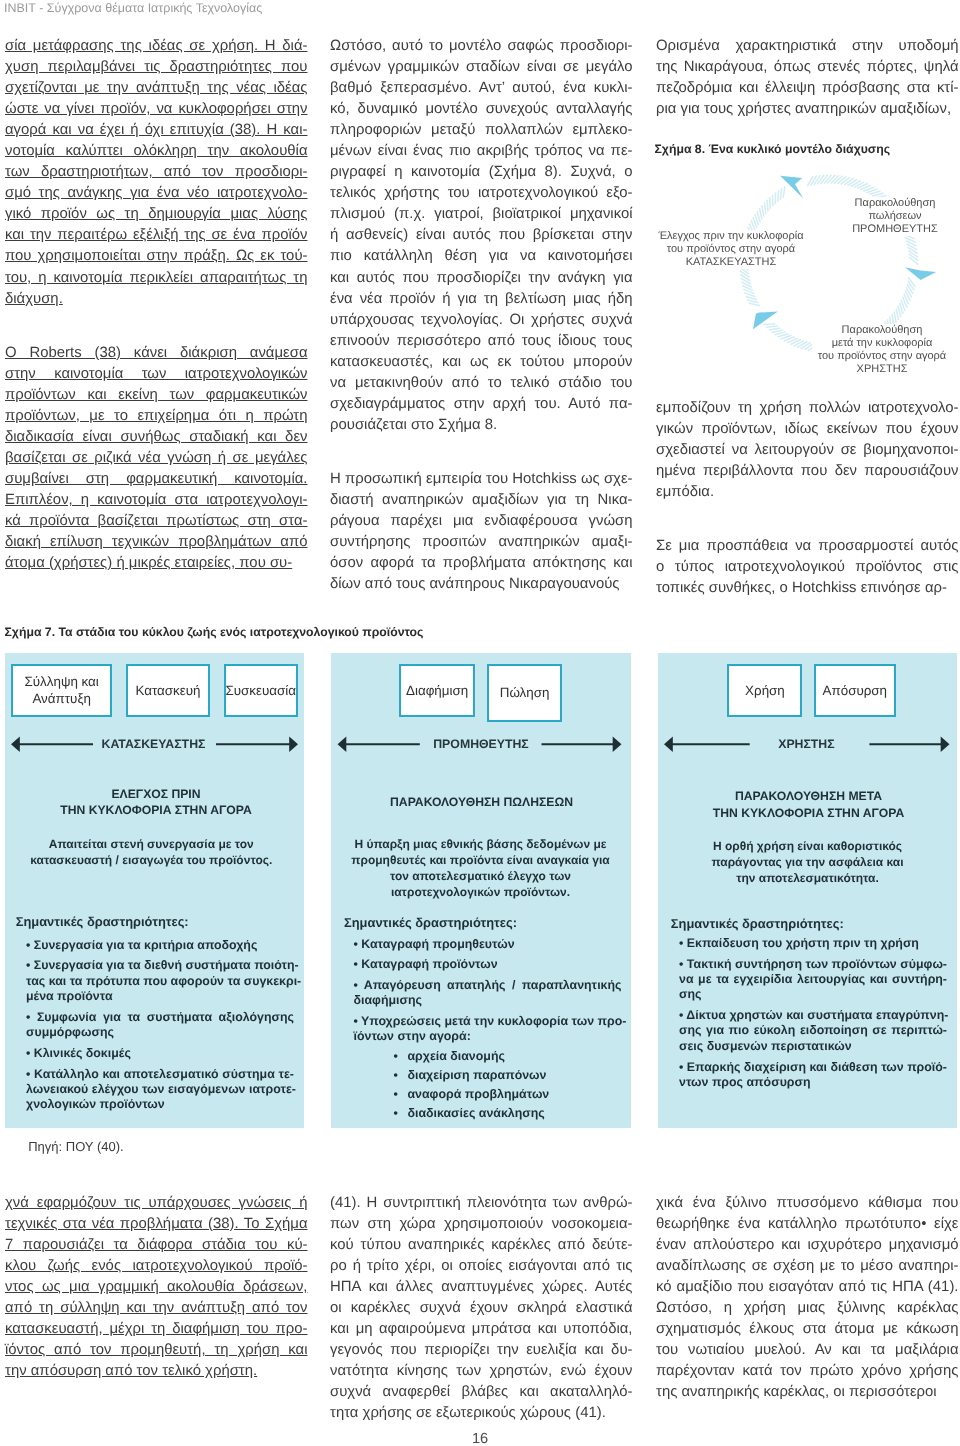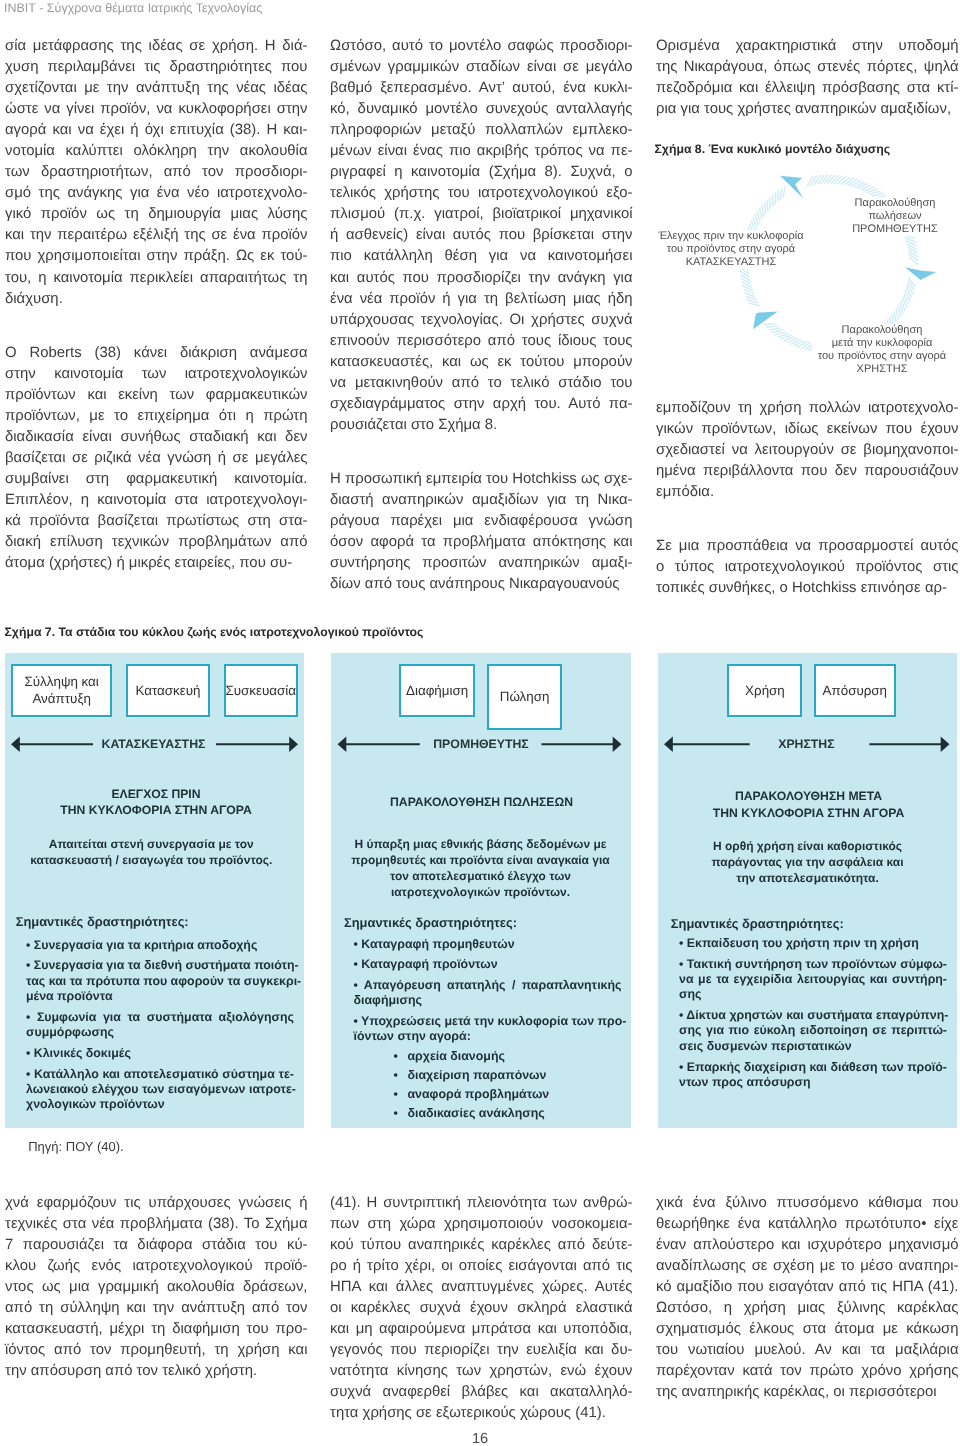--- a/index.html
+++ b/index.html
@@ -5,21 +5,21 @@
   html,body{margin:0;padding:0;background:#fff;}
   body{width:960px;height:1446px;font-family:"Liberation Sans",sans-serif;
         -webkit-font-smoothing:antialiased;text-rendering:geometricPrecision;}
   .page{position:relative;width:960px;height:1446px;overflow:hidden;background:#fff;
         filter:opacity(1);padding-left:19px;}
   .hdr{position:absolute;left:4px;top:1px;font-size:12.5px;color:#9b9b9b;}
   .col{position:absolute;width:302.5px;font-size:14.9px;line-height:21.05px;color:#3d3d3d;}
   .col .ln{text-align:justify;text-align-last:justify;white-space:pre;}
   .col .ln.last{text-align-last:left;}
   .col .gap{height:33.2px;}
-  .c1{left:5px;} .c2{left:330px;} .c3{left:656px;}
+  .c1{left:5px;text-decoration:underline;} .c2{left:330px;} .c3{left:656px;}
   .figcap{position:absolute;font-weight:bold;font-size:12.25px;color:#2b2b2b;white-space:nowrap;}
   .f8lab{position:absolute;font-size:11px;line-height:13.1px;color:#4d4d4d;text-align:center;white-space:nowrap;background:#fff;}
   .panel{position:absolute;background:#c8e8f0;}
   .stagebox{position:absolute;background:#fff;border:2px solid #29a9c6;box-sizing:border-box;
      display:flex;align-items:center;justify-content:center;text-align:center;
      font-size:13.4px;line-height:17px;color:#313131;}
   .roletxt{position:absolute;font-size:12.3px;font-weight:bold;color:#26373d;white-space:nowrap;}
     .ptitle>div,.pintro>div{white-space:nowrap;}
   .ptitle{position:absolute;text-align:center;font-weight:bold;font-size:12.2px;line-height:16.5px;color:#1f2f36;}
   .pintro{position:absolute;text-align:center;font-weight:bold;font-size:12px;line-height:16.1px;color:#1f2f36;}
@@ -89,22 +89,22 @@
       <div class="ln">κατασκευαστές, και ως εκ τούτου μπορούν</div>
       <div class="ln">να μετακινηθούν από το τελικό στάδιο του</div>
       <div class="ln">σχεδιαγράμματος στην αρχή του. Αυτό πα-</div>
       <div class="ln last">ρουσιάζεται στο Σχήμα 8.</div>
     </div>
     <div class="gap"></div>
     <div>
       <div class="ln">Η προσωπική εμπειρία του Hotchkiss ως σχε-</div>
       <div class="ln">διαστή αναπηρικών αμαξιδίων για τη Νικα-</div>
       <div class="ln">ράγουα παρέχει μια ενδιαφέρουσα γνώση</div>
+      <div class="ln">συντήρησης προσιτών αναπηρικών αμαξι-</div>
       <div class="ln">όσον αφορά τα προβλήματα απόκτησης και</div>
-      <div class="ln">συντήρησης προσιτών αναπηρικών αμαξι-</div>
       <div class="ln last">δίων από τους ανάπηρους Νικαραγουανούς</div>
     </div>
   </div>
   <div class="col c3" style="top:36px">
     <div>
       <div class="ln">Ορισμένα χαρακτηριστικά στην υποδομή</div>
       <div class="ln">της Νικαράγουα, όπως στενές πόρτες, ψηλά</div>
       <div class="ln">πεζοδρόμια και έλλειψη πρόσβασης στα κτί-</div>
       <div class="ln last">ρια για τους χρήστες αναπηρικών αμαξιδίων,</div>
     </div>
@@ -289,21 +289,21 @@
     </div>
   <div class="stagebox" style="left:125.9px;top:663.6px;width:84.3px;height:53.0px">
       <span>Κατασκευή</span>
     </div>
   <div class="stagebox" style="left:223.8px;top:663.6px;width:73.8px;height:53.0px">
       <span>Συσκευασία</span>
     </div>
   <div class="stagebox" style="left:399.4px;top:663.6px;width:75.4px;height:53.0px">
       <span>Διαφήμιση</span>
     </div>
-  <div class="stagebox" style="left:487.3px;top:663.6px;width:74.6px;height:66px">
+  <div class="stagebox" style="left:487.3px;top:663.6px;width:74.6px;height:58px">
       <span>Πώληση</span>
     </div>
   <div class="stagebox" style="left:727.4px;top:663.6px;width:75.1px;height:53.0px">
       <span>Χρήση</span>
     </div>
   <div class="stagebox" style="left:813.8px;top:663.6px;width:82px;height:53.0px">
       <span>Απόσυρση</span>
     </div>
   <svg style="position:absolute;left:0;top:0" width="960" height="1446">
    <path d="M 11.0 744.2 L 19.8 736.5 L 19.8 751.9 Z" fill="#1d2f33"></path>

